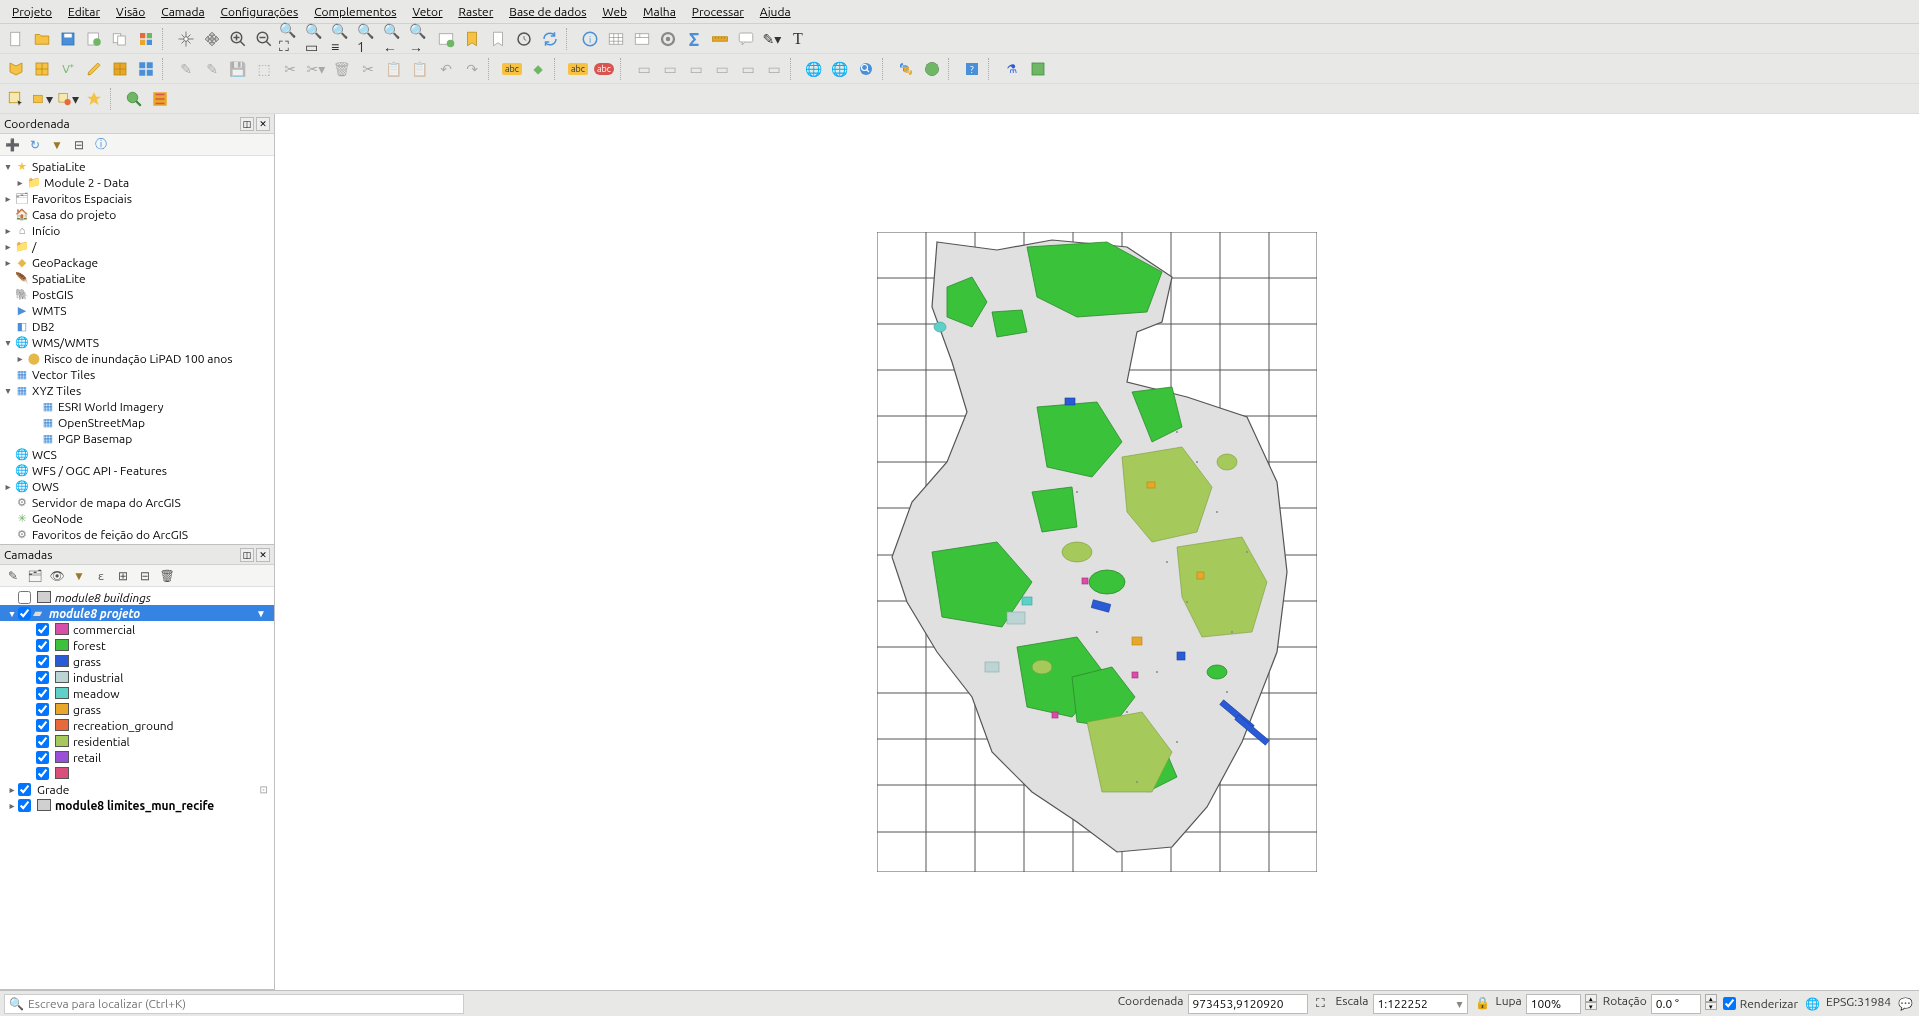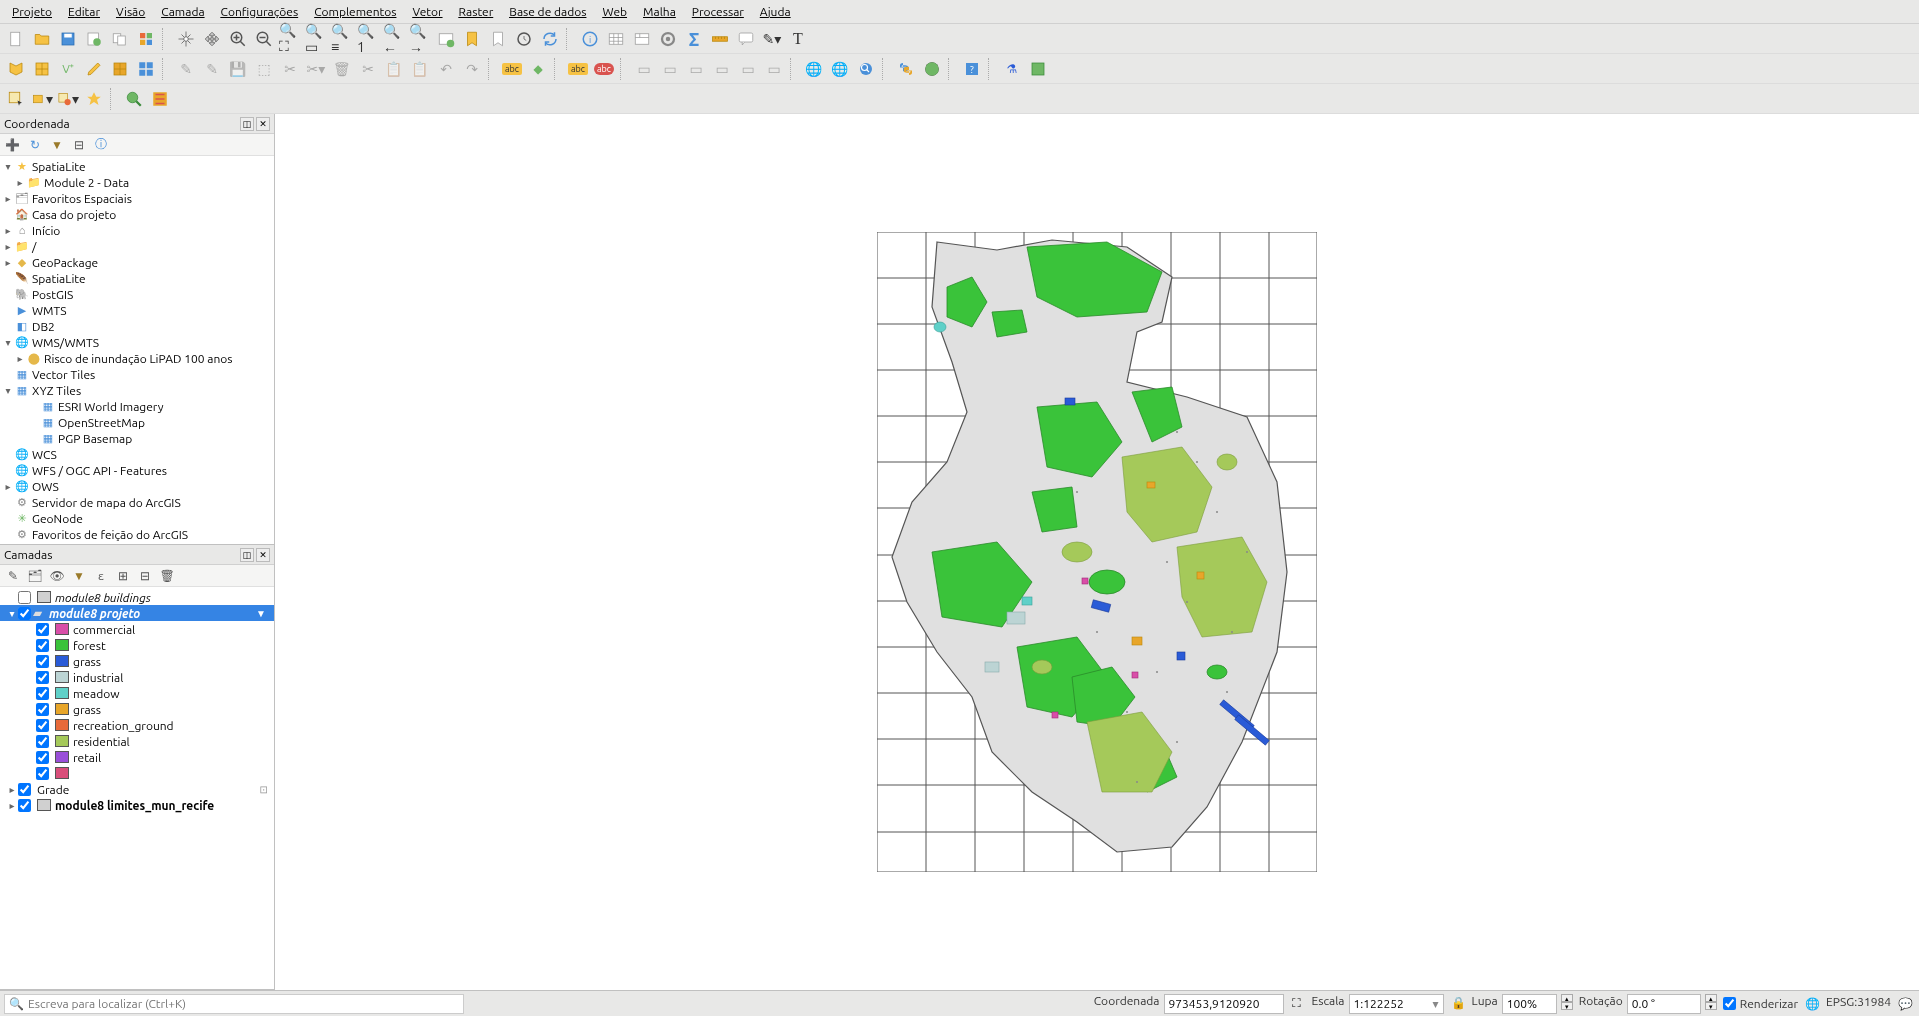--- a/index.html
+++ b/index.html
@@ -756,21 +756,21 @@
     <div class="field" style="width:55px">
         <span>100%</span>
       </div>
     <div class="spin">
         <div>▴</div>
         <div>▾</div>
       </div>
   </div>
   <div class="grp">
     <span class="lbl">Rotação</span>
-    <div class="field" style="width:74px">
+    <div class="field" style="width:50px">
         <span>0.0 °</span>
       </div>
     <div class="spin">
         <div>▴</div>
         <div>▾</div>
       </div>
   </div>
   <div class="grp">
     <input type="checkbox" class="cb" checked="" style="">
     <span class="lbl">Renderizar</span>

